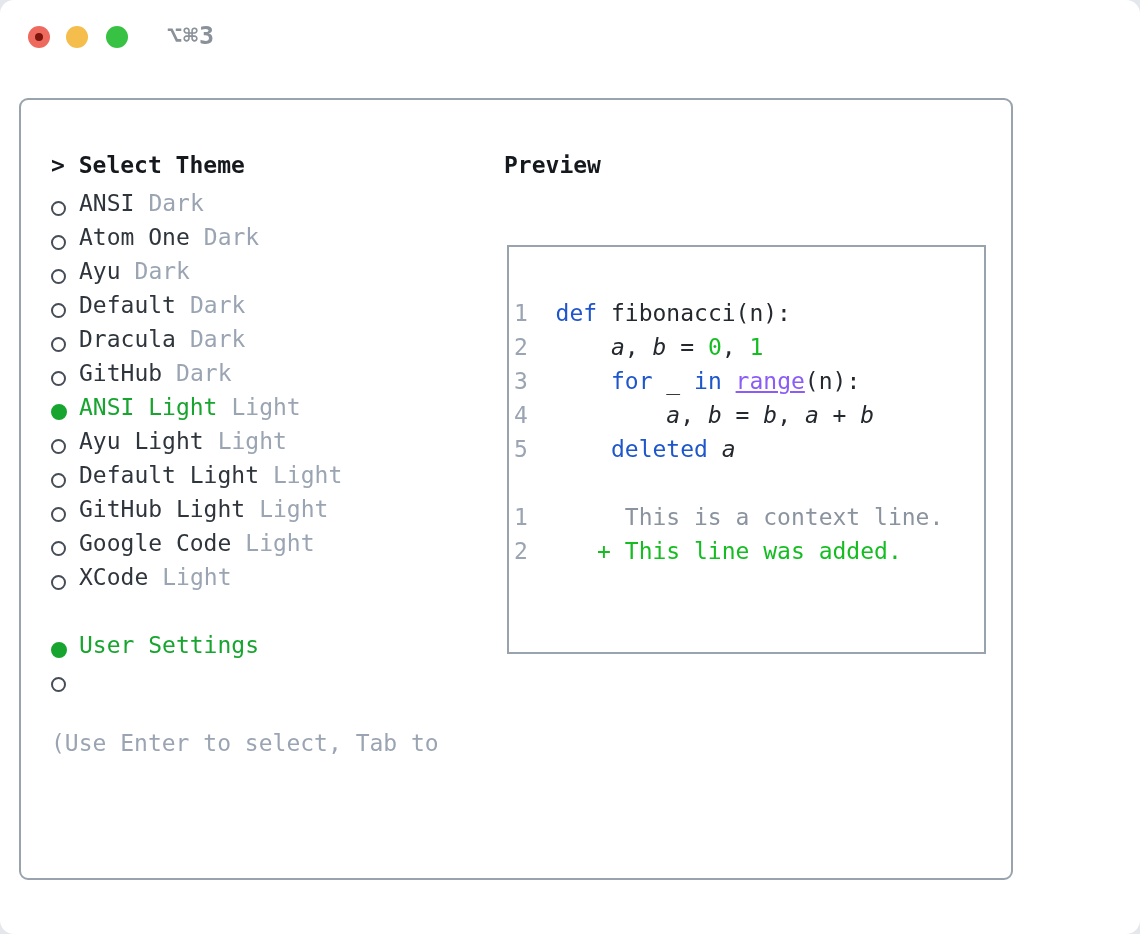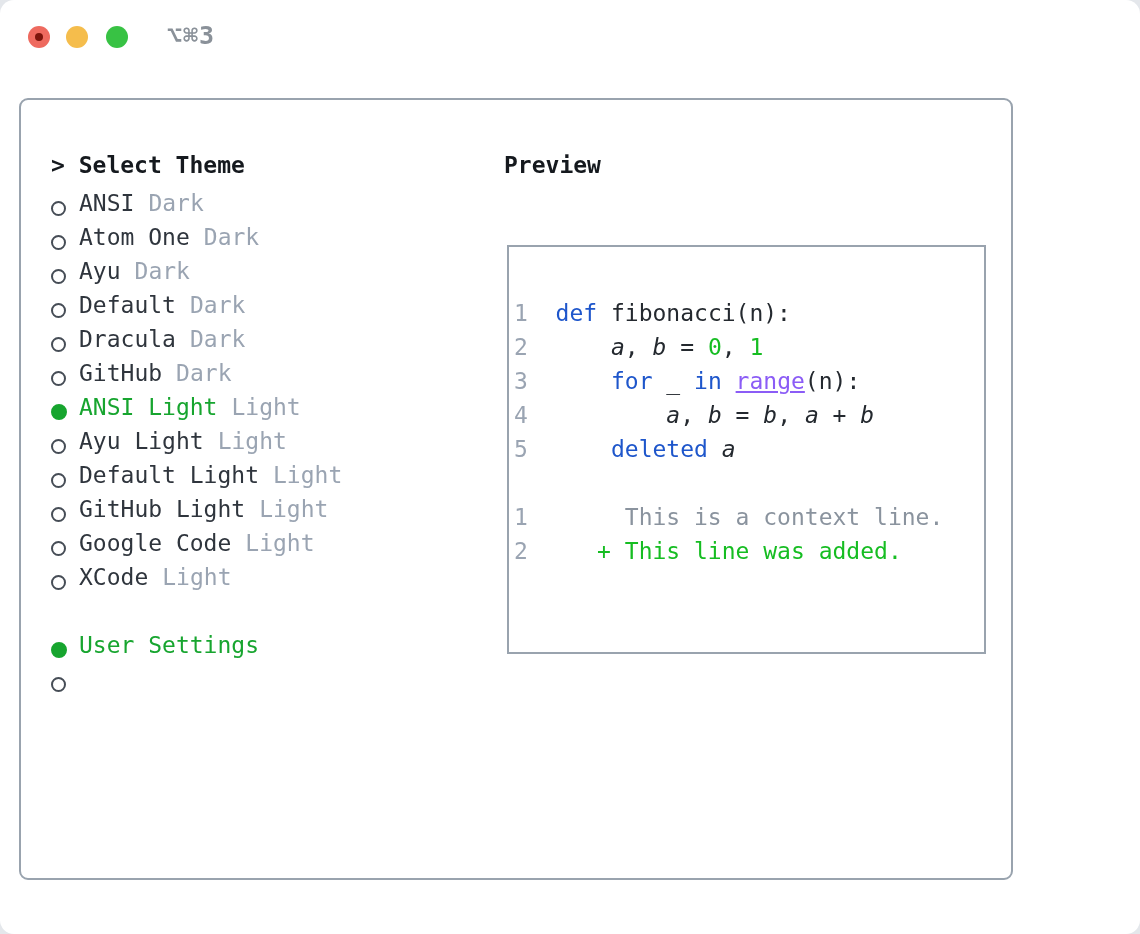--- a/index.html
+++ b/index.html
@@ -177,20 +177,21 @@
         <span class="opt-label">User Settings</span>
       </div>
       <div class="lrow" data-selected="false">
         <span class="pre">
             <span class="radio"></span>
           </span>
       </div>
 
       <div class="spacer"></div>
 
+      <div class="hint-line">(Use Enter to select, Tab to</div>
     </div>
 
     <div class="preview-title">Preview</div>
 
     <div class="preview-box">
 
       <div class="pline"><span class="ln">1</span><span class="tok" data-c="fg">  </span><span class="tok" data-c="kw">def</span><span class="tok" data-c="fg"> fibonacci(n):</span></div>
 
       <div class="pline"><span class="ln">2</span><span class="tok" data-c="fg">      </span><span class="tok" data-c="var">a</span><span class="tok" data-c="fg">, </span><span class="tok" data-c="var">b</span><span class="tok" data-c="fg"> = </span><span class="tok" data-c="num">0</span><span class="tok" data-c="fg">, </span><span class="tok" data-c="num">1</span></div>
 

